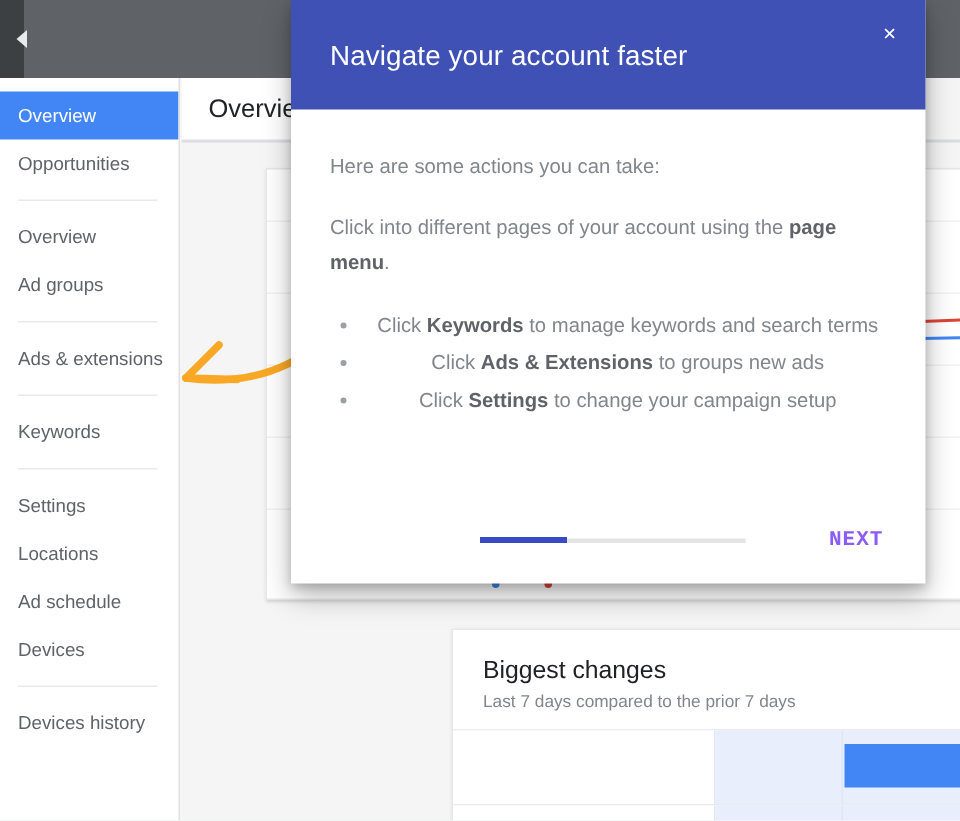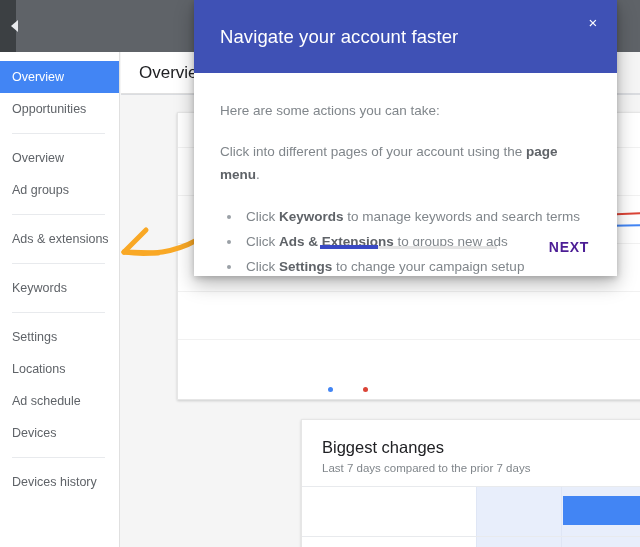--- a/index.html
+++ b/index.html
@@ -180,21 +180,21 @@
     position: absolute;
     left: 112px; top: 212px;
     width: 105px; height: 62px;
     pointer-events: none;
   }
 
   
   .dialog-shadow {
     position: absolute;
     left: 194px; top: 0;
-    width: 423px; height: 276px;
+    width: 423px; height: 389px;
     background: #ffffff;
     box-shadow: 0 8px 18px rgba(0,0,0,.28), 0 2px 6px rgba(0,0,0,.18);
   }
   .dialog-header {
     position: relative;
     height: 73px;
     background: #3f51b5;
     display: flex;
     align-items: center;
   }
@@ -221,20 +221,21 @@
     color: #80868b;
     font-size: 13.5px;
     line-height: 1.72;
   }
   .dialog-body b { color: #5f6368; font-weight: bold; }
   .dialog-p { margin-bottom: 18px; }
   .dialog-list {
     margin: 0 0 0 22px;
     padding: 0;
     list-style: disc;
+    text-align: center;
   }
   .dialog-list li {
     margin-bottom: 2px;
     padding-left: 4px;
   }
   .dialog-list li::marker { color: #9aa0a6; }
 
   .dialog-footer {
     position: absolute;
     left: 0; bottom: 0;
@@ -253,24 +254,25 @@
     position: absolute;
     left: 0; top: -1px;
     height: 4px;
     width: 33%;
     background: #3949c4;
   }
   .next-btn {
     margin-left: auto;
     font-size: 14px;
     font-weight: bold;
-    color: #4c1d95;
+    color: #8b5cf6;
     letter-spacing: .7px;
     cursor: pointer;
     padding: 4px 2px;
+    font-family: Liberation Mono, monospace;
   }
 </style>
 </head>
 <body>
 
 <div id="root">
 
   <div class="topbar">
     <div class="topbar-left-block"></div>
     <div class="collapse-handle"></div>

